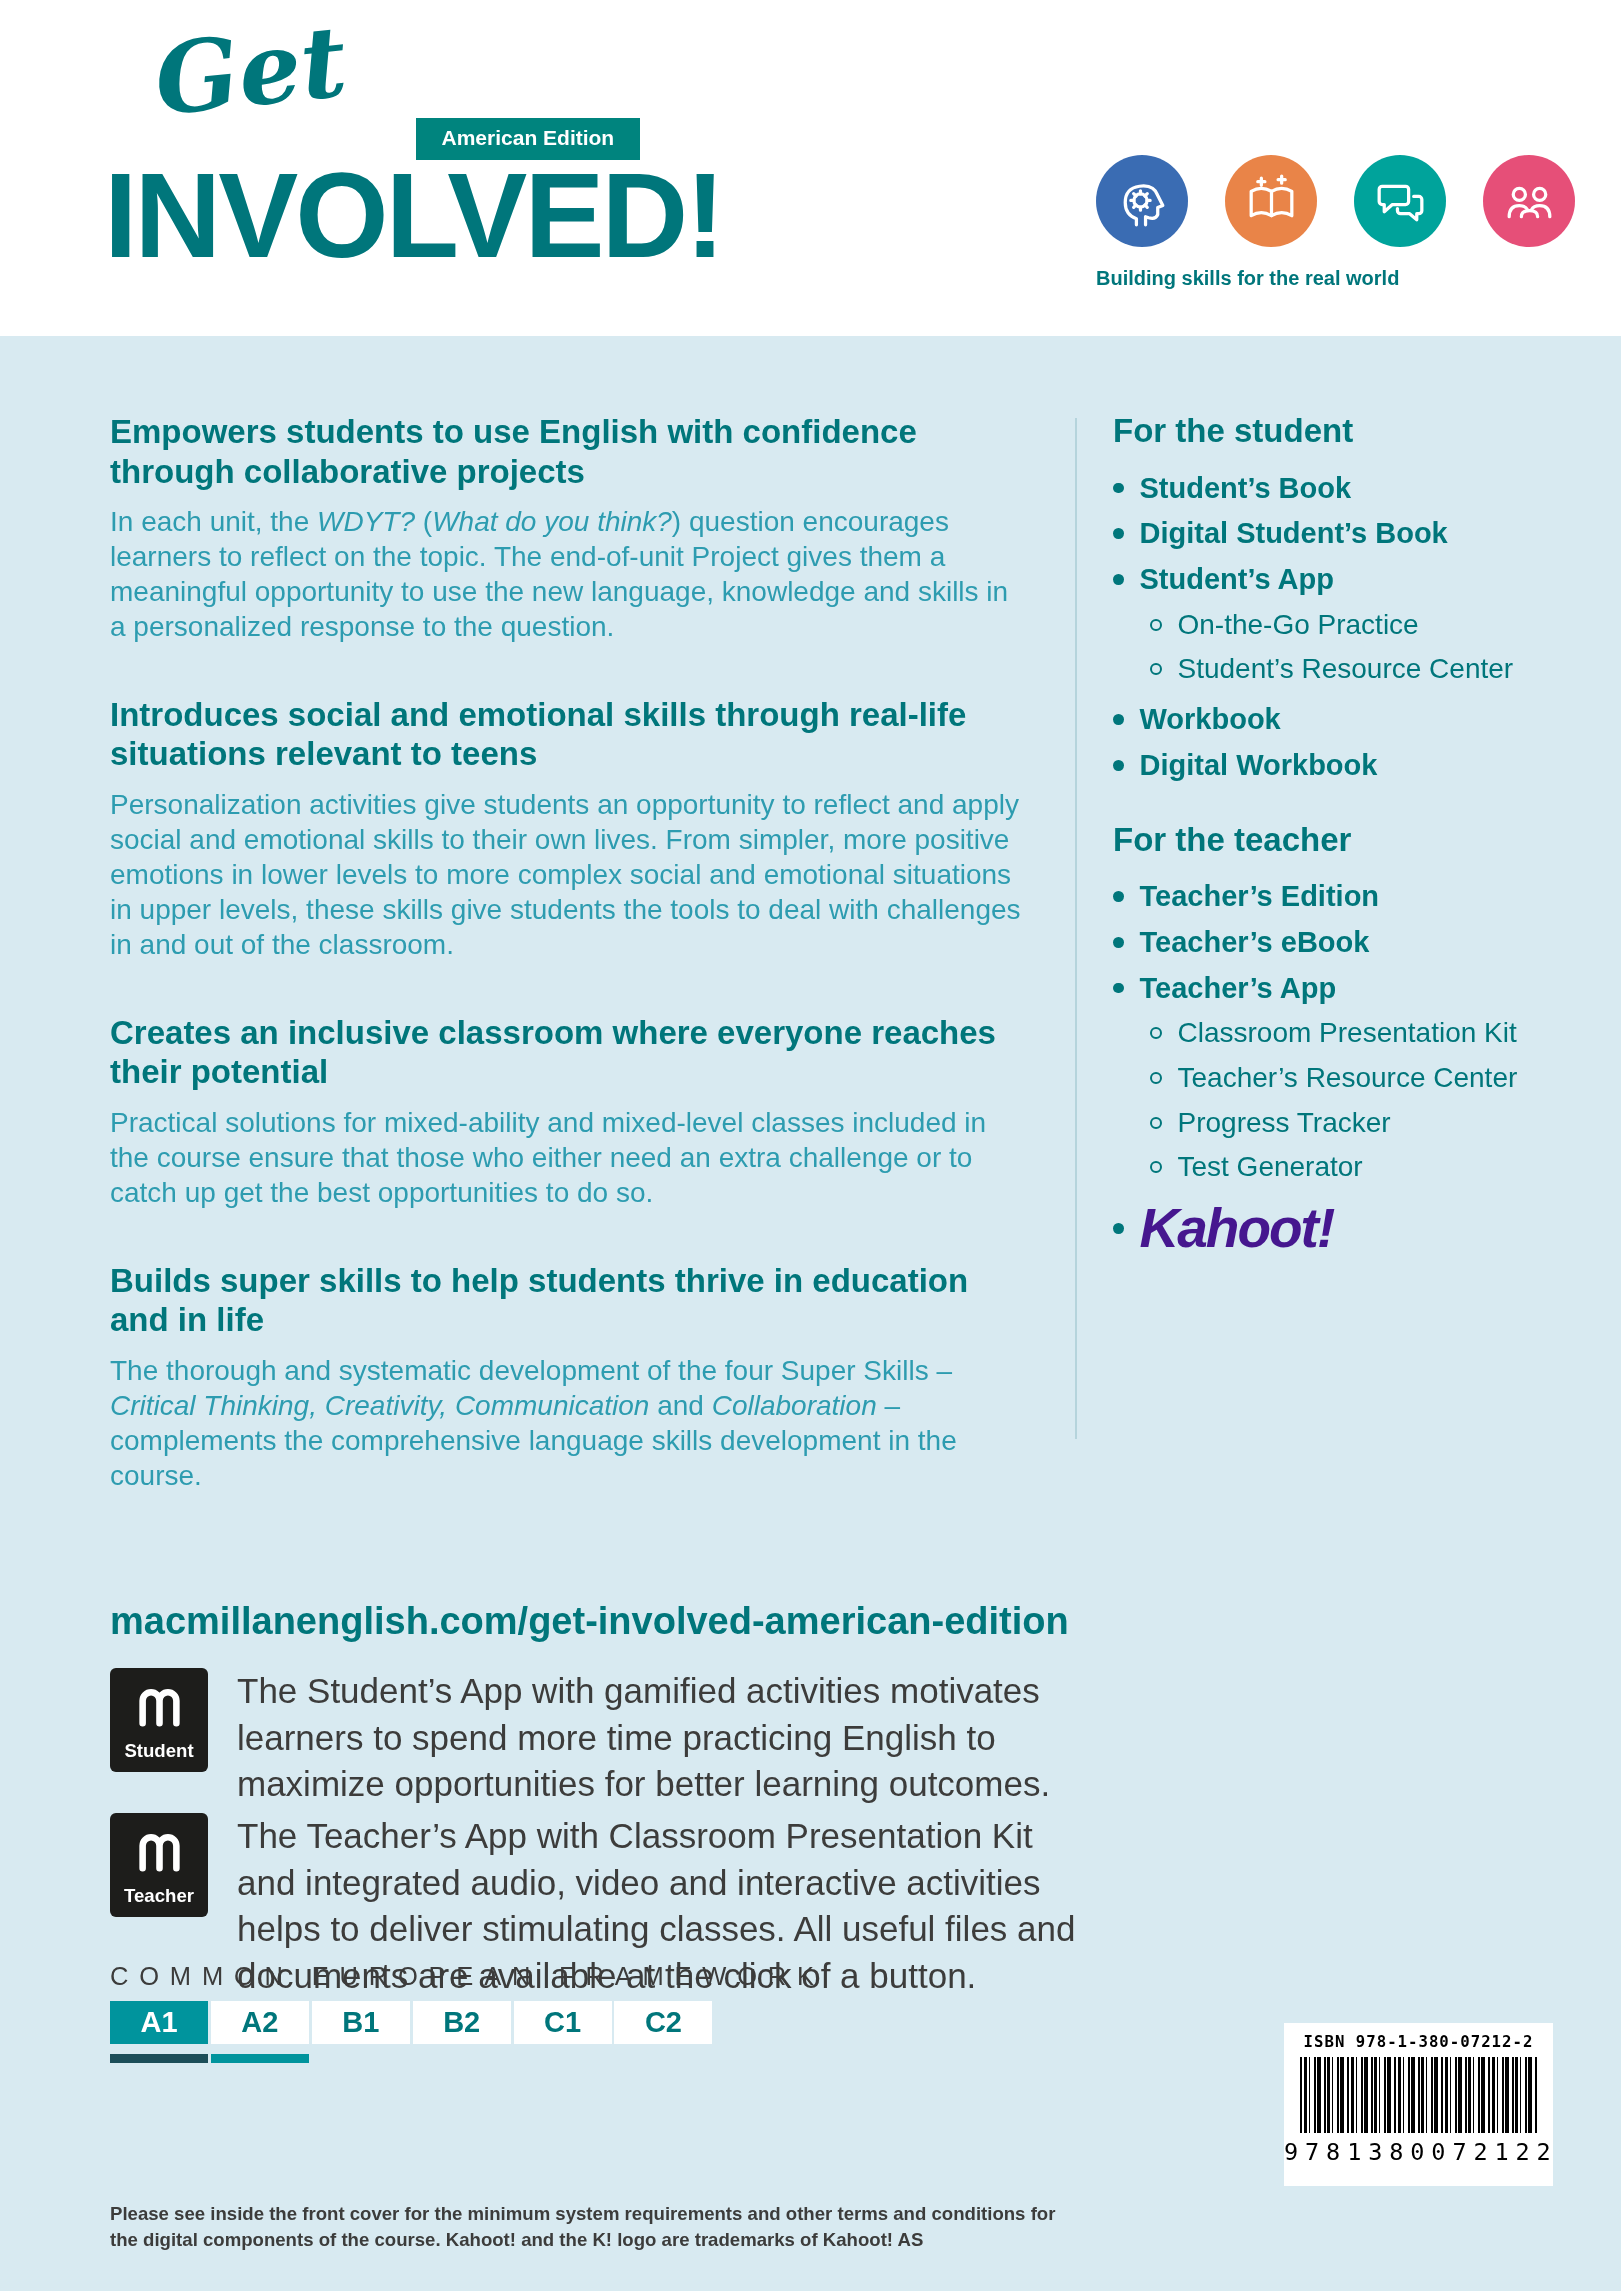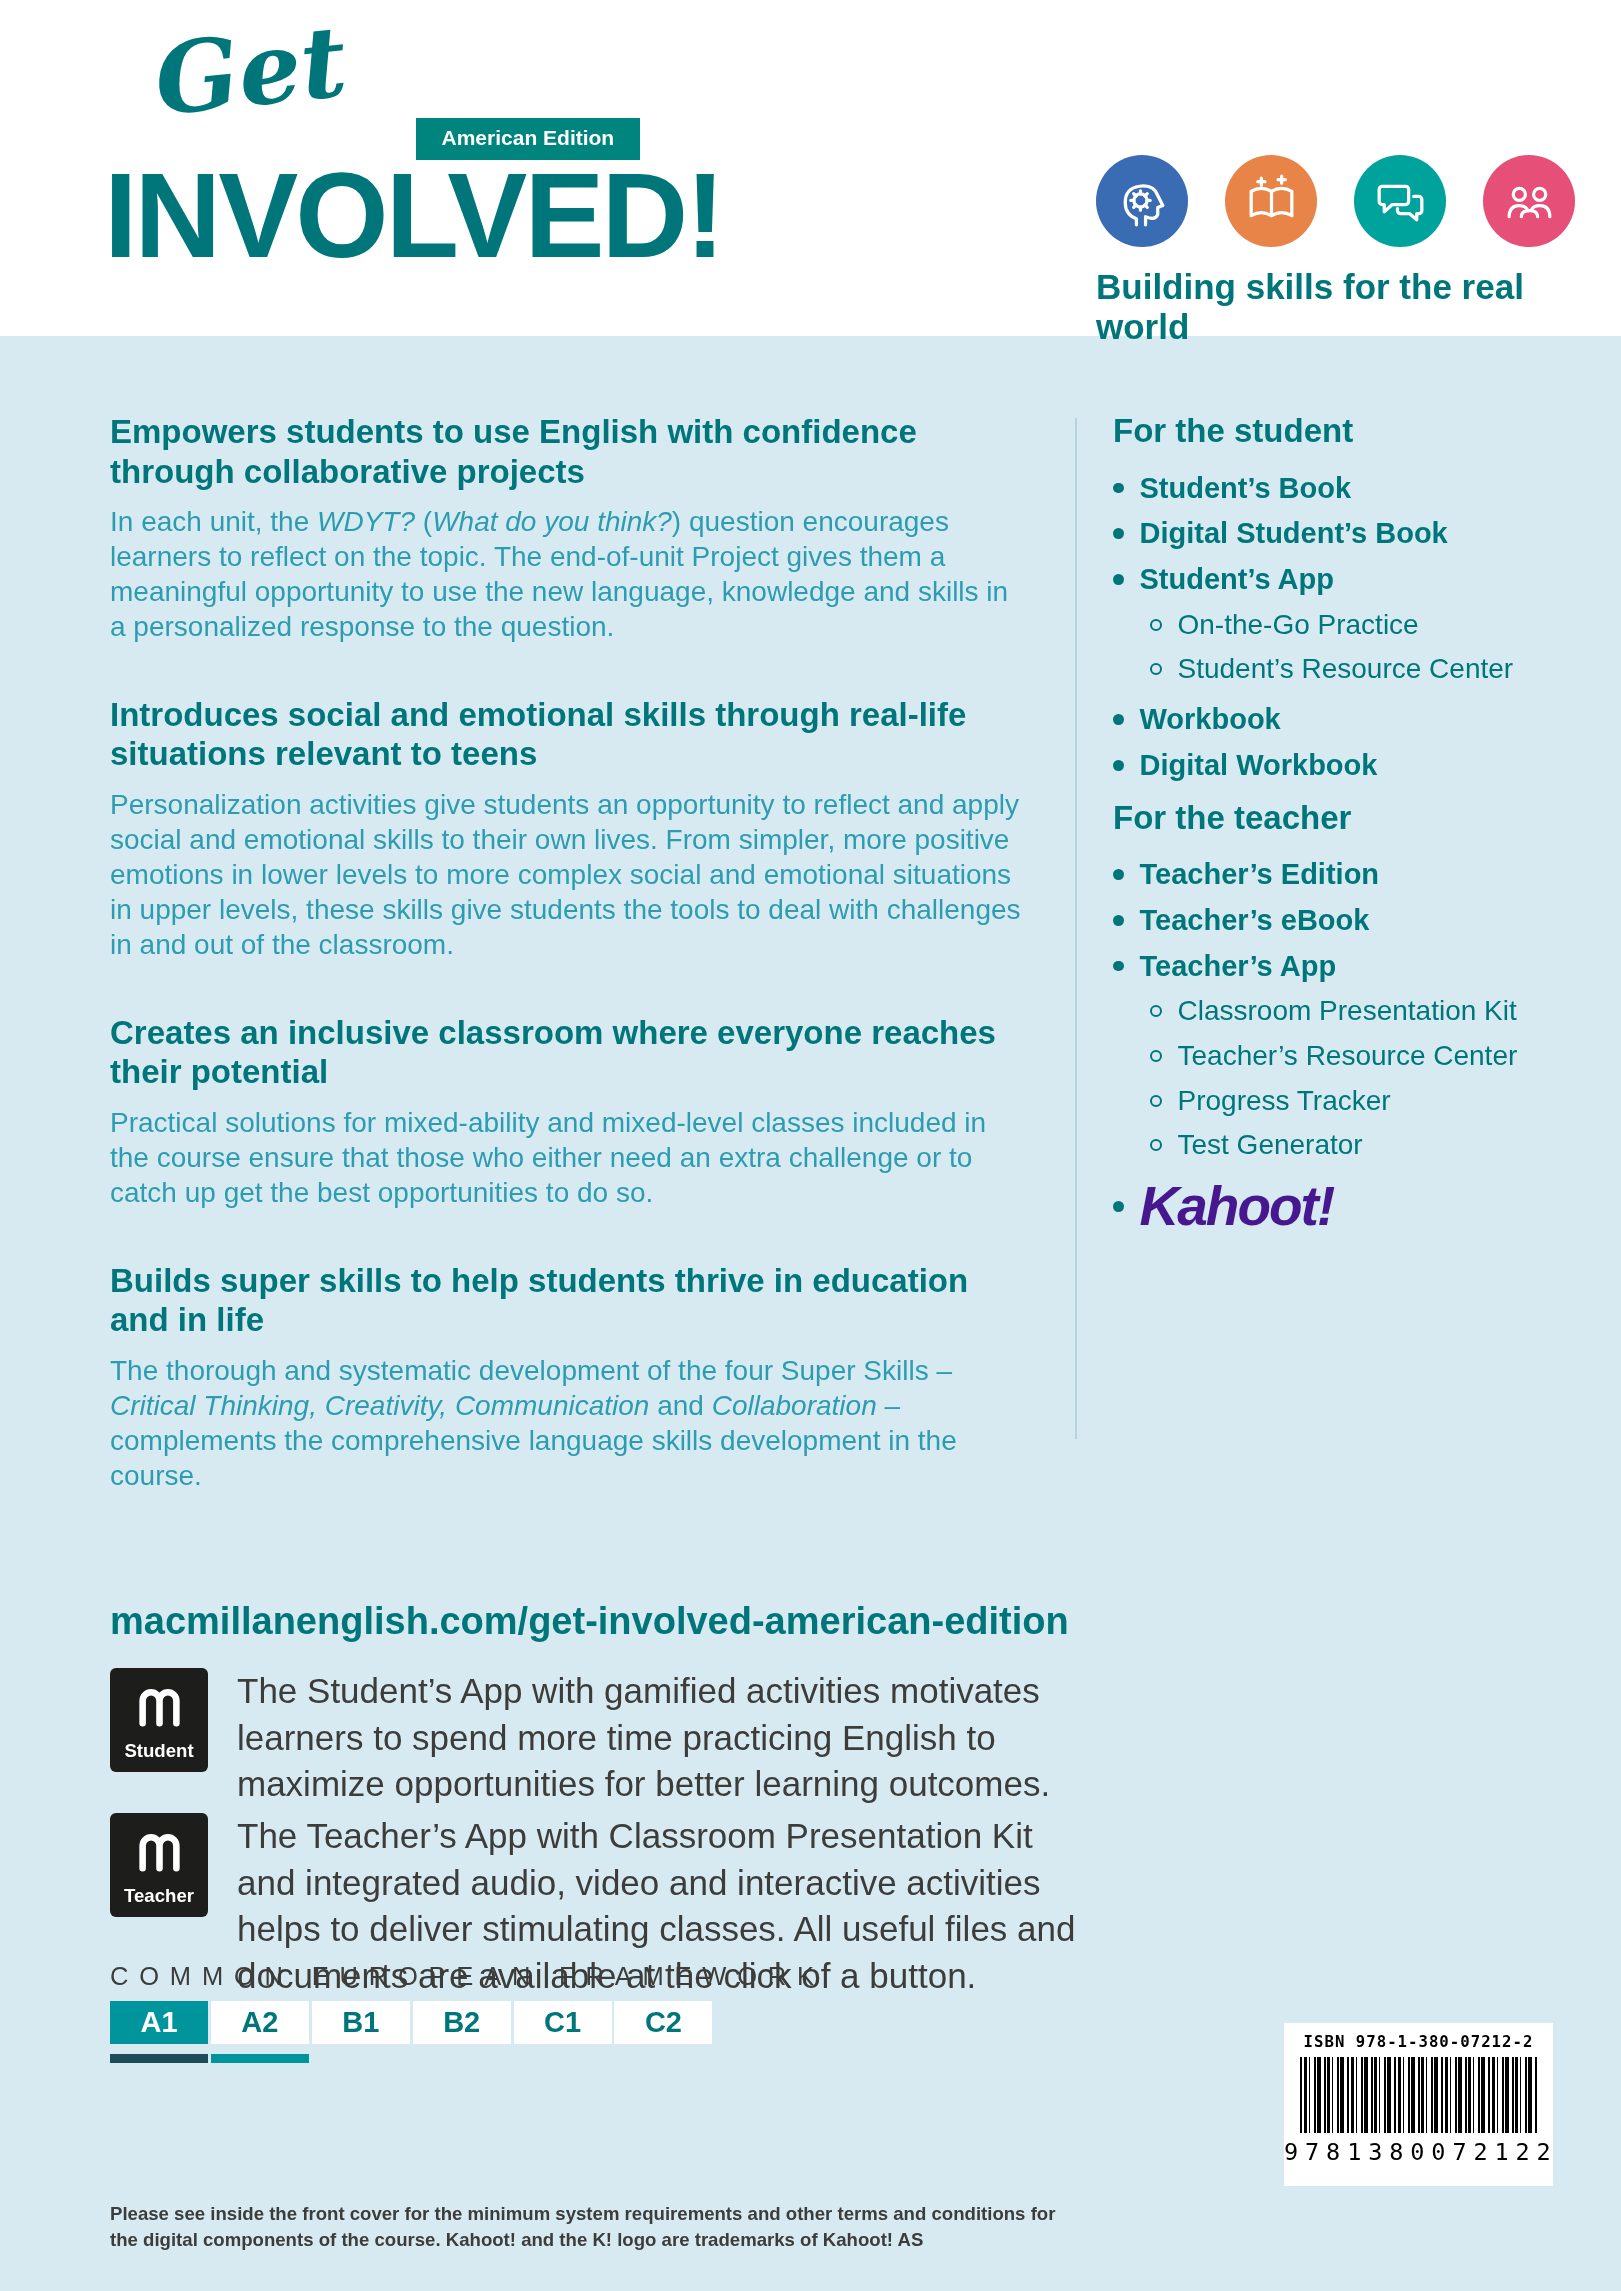--- a/index.html
+++ b/index.html
@@ -22,32 +22,32 @@
     font-style:italic;font-weight:bold;font-size:98px;line-height:1;color:var(--teal-dark);
     transform:rotate(-6deg);}
   .badge{position:absolute;left:416px;top:118px;background:#00847e;color:#fff;
     font-weight:bold;font-size:21px;padding:7.8px 25.5px 9.8px;}
   .involved{position:absolute;left:104px;top:155px;font-weight:bold;font-size:120px;
     line-height:1;letter-spacing:-2.9px;color:var(--teal-dark);}
   .icons-row{position:absolute;left:1096px;top:155px;display:flex;gap:37px;}
   .hicon{width:92px;height:92px;border-radius:50%;display:flex;align-items:center;justify-content:center;}
   .hicon svg{width:65px;height:65px;}
   .tagline{position:absolute;left:1096px;top:267px;width:500px;font-weight:bold;
-    font-size:35px;color:var(--teal-dark);}
+    font-size:20px;color:var(--teal-dark);}
 
   
   .divider{position:absolute;left:1075px;top:418px;width:2px;height:1021px;background:#b5d4dc;}
   .left-col{position:absolute;left:110px;top:412px;width:912px;}
   .f-head{font-size:33px;line-height:1.2;font-weight:bold;color:var(--teal-dark);margin:0 0 12.7px;}
   .f-body{font-size:28px;line-height:1.25;color:var(--teal-body);margin:0 0 51px;}
   .it{font-style:italic;}
 
   .right-col{position:absolute;left:1113px;top:412px;width:470px;}
   .col-title{font-size:33px;font-weight:bold;color:var(--teal-dark);margin:0 0 21.6px;}
-  .col-title.teacher{margin-top:17px;}
+  .col-title.teacher{margin-top:39px;}
   .prod-row{display:flex;align-items:center;gap:15.7px;margin-bottom:12.7px;}
   .prod-row.lvl2{margin-left:37px;}
   .prod-row.gap-before{margin-top:17.6px;}
   .bullet{width:10.8px;height:10.8px;border-radius:50%;background:var(--teal-dark);flex:0 0 auto;}
   .bullet.open{background:transparent;border:2.9px solid var(--teal-dark);width:11.8px;height:11.8px;}
   .prod-label{font-weight:bold;font-size:29px;color:var(--teal-dark);}
   .prod-row.lvl2 .prod-label{font-weight:normal;font-size:28px;}
   .kahoot-row{display:flex;align-items:center;gap:15.7px;margin-top:15px;}
   .kahoot-logo{font-weight:bold;font-style:italic;font-size:55px;letter-spacing:-2px;line-height:1.1;}
   .sustain{display:flex;align-items:center;gap:21.6px;margin-top:37px;padding-left:13.7px;}

